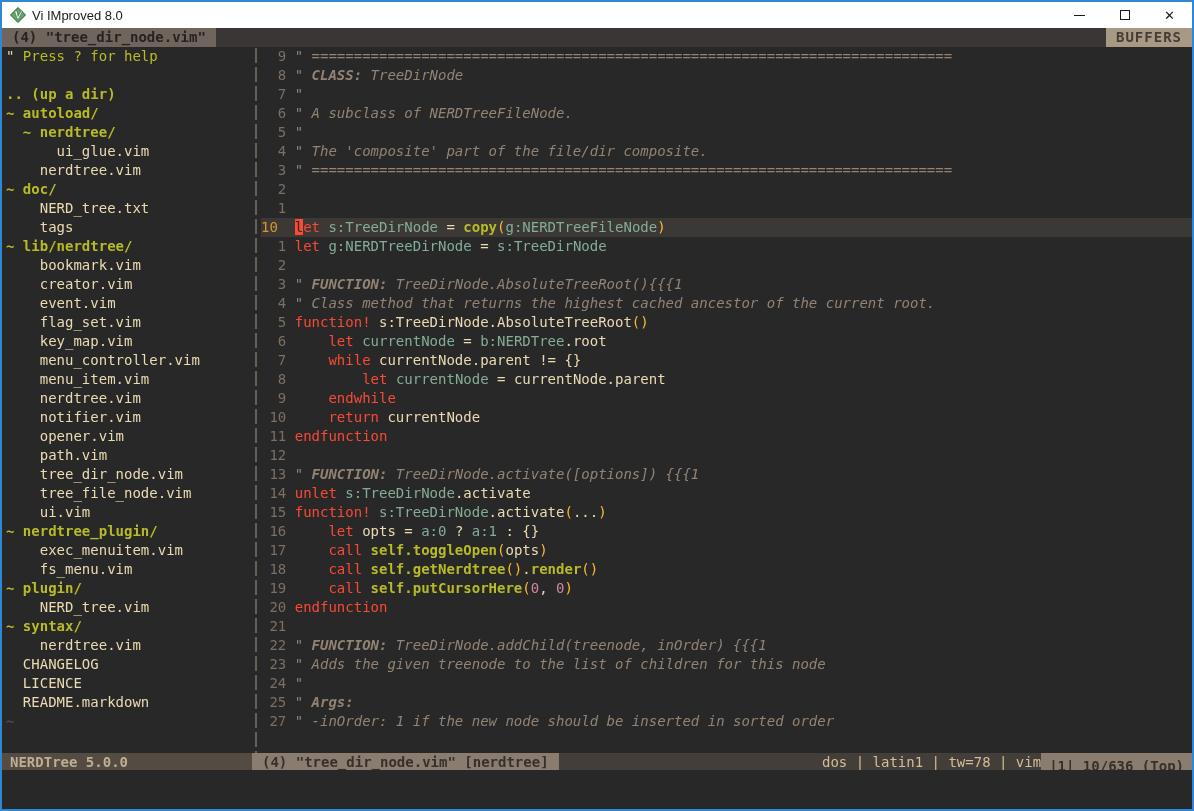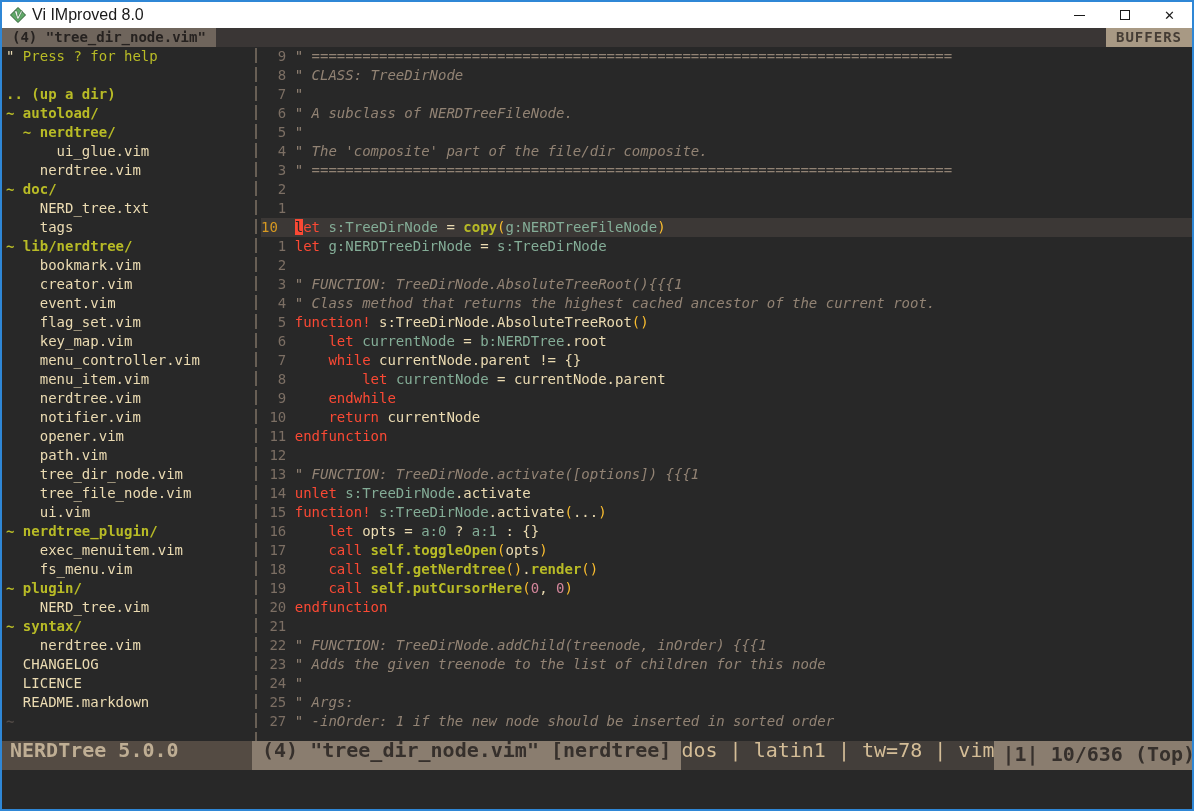--- a/index.html
+++ b/index.html
@@ -12,21 +12,21 @@
     --status-inactive-fg:#bfae94; --status-mid-bg:#433e3a; --status-mid-fg:#d4bd97;
     --separator:#685f55; --tilde:#504945;
   }
   *{margin:0;padding:0;box-sizing:border-box;}
   body{background:#555;font-family:"DejaVu Sans Mono",monospace;}
   .window{width:1194px;height:811px;border:2px solid var(--window-border);
     background:var(--bg);display:flex;flex-direction:column;overflow:hidden;}
   
   .titlebar{height:26px;background:var(--titlebar-bg);display:flex;align-items:center;flex:0 0 auto;}
   .titlebar .app-icon{width:16px;height:16px;margin:0 6px 0 8px;flex:0 0 auto;}
-  .titlebar .title{font-family:"Liberation Sans",sans-serif;font-size:16px;color:var(--titlebar-fg);}
+  .titlebar .title{font-family:"Liberation Sans",sans-serif;font-size:13px;color:var(--titlebar-fg);}
   .win-controls{margin-left:auto;display:flex;height:100%;}
   .win-btn{width:45px;height:100%;display:flex;align-items:center;justify-content:center;cursor:default;}
   .min-glyph{width:11px;height:1px;background:#1a1a1a;}
   .max-glyph{width:10px;height:10px;border:1px solid #1a1a1a;}
   .close-glyph{font-family:"DejaVu Sans",sans-serif;font-size:13px;color:#1a1a1a;line-height:1;}
   
   .tabline{height:19px;background:var(--tab-bg);display:flex;flex:0 0 auto;font-size:14px;line-height:19px;}
   .tab-active{background:var(--tab-active-bg);color:var(--tab-active-fg);font-weight:bold;padding:0 10px;white-space:pre;}
   .tab-fill{flex:1;}
   .tab-buffers{background:var(--buffers-bg);color:var(--buffers-fg);font-weight:bold;padding:0 10px;letter-spacing:1px;}
@@ -38,33 +38,33 @@
   .trow,.crow{height:19px;line-height:19px;font-size:14px;white-space:pre;display:flex;}
   .trow .ltext{padding-left:4px;}
   .trow.root{background:var(--root-bg);}
   .crow.cur{background:var(--bg-cursorline);}
   .lnum{width:3ch;flex:0 0 auto;text-align:right;color:var(--linenr);margin-right:1ch;}
   .crow.cur .lnum{text-align:left;color:var(--linenr-cur);}
   .ltext{white-space:pre;}
   
   .sg-t{color:var(--fg);}
   .sg-c{color:var(--comment);font-style:italic;}
-  .sg-cb{color:var(--comment);font-style:italic;font-weight:normal;}
+  .sg-cb{color:var(--comment);font-style:italic;font-weight:bold;}
   .sg-k{color:var(--red);}
   .sg-v{color:var(--aqua);}
   .sg-f{color:var(--green);font-weight:bold;}
   .sg-p{color:var(--yellow);}
   .sg-n{color:var(--purple);}
   .sg-X{background:var(--red);color:#282828;}
   .sg-g{color:var(--green);}
   .sg-gb{color:var(--green);font-weight:bold;}
   .sg-r{color:var(--red);}
   .sg-tl{color:var(--tilde);font-weight:bold;}
   
-  .statusline{height:29px;flex:0 0 auto;display:flex;font-size:20px;line-height:19px;white-space:pre;}
+  .statusline{height:17px;flex:0 0 auto;display:flex;font-size:14px;line-height:19px;white-space:pre;}
   .st-tree{width:250px;flex:0 0 auto;background:var(--status-inactive-bg);color:var(--status-inactive-fg);font-weight:bold;padding-left:8px;}
   .st-file{background:var(--status-active-bg);color:var(--status-active-fg);font-weight:bold;padding:0 10px;}
   .st-fill{flex:1;background:var(--status-mid-bg);display:flex;justify-content:flex-end;}
   .st-info{color:var(--status-mid-fg);}
   .st-pos{background:var(--status-active-bg);color:var(--status-active-fg);font-weight:bold;padding:4px 8px;}
   .cmdline{flex:0 0 auto;height:39px;background:var(--bg);}
 </style>
 </head>
 <body>
 

